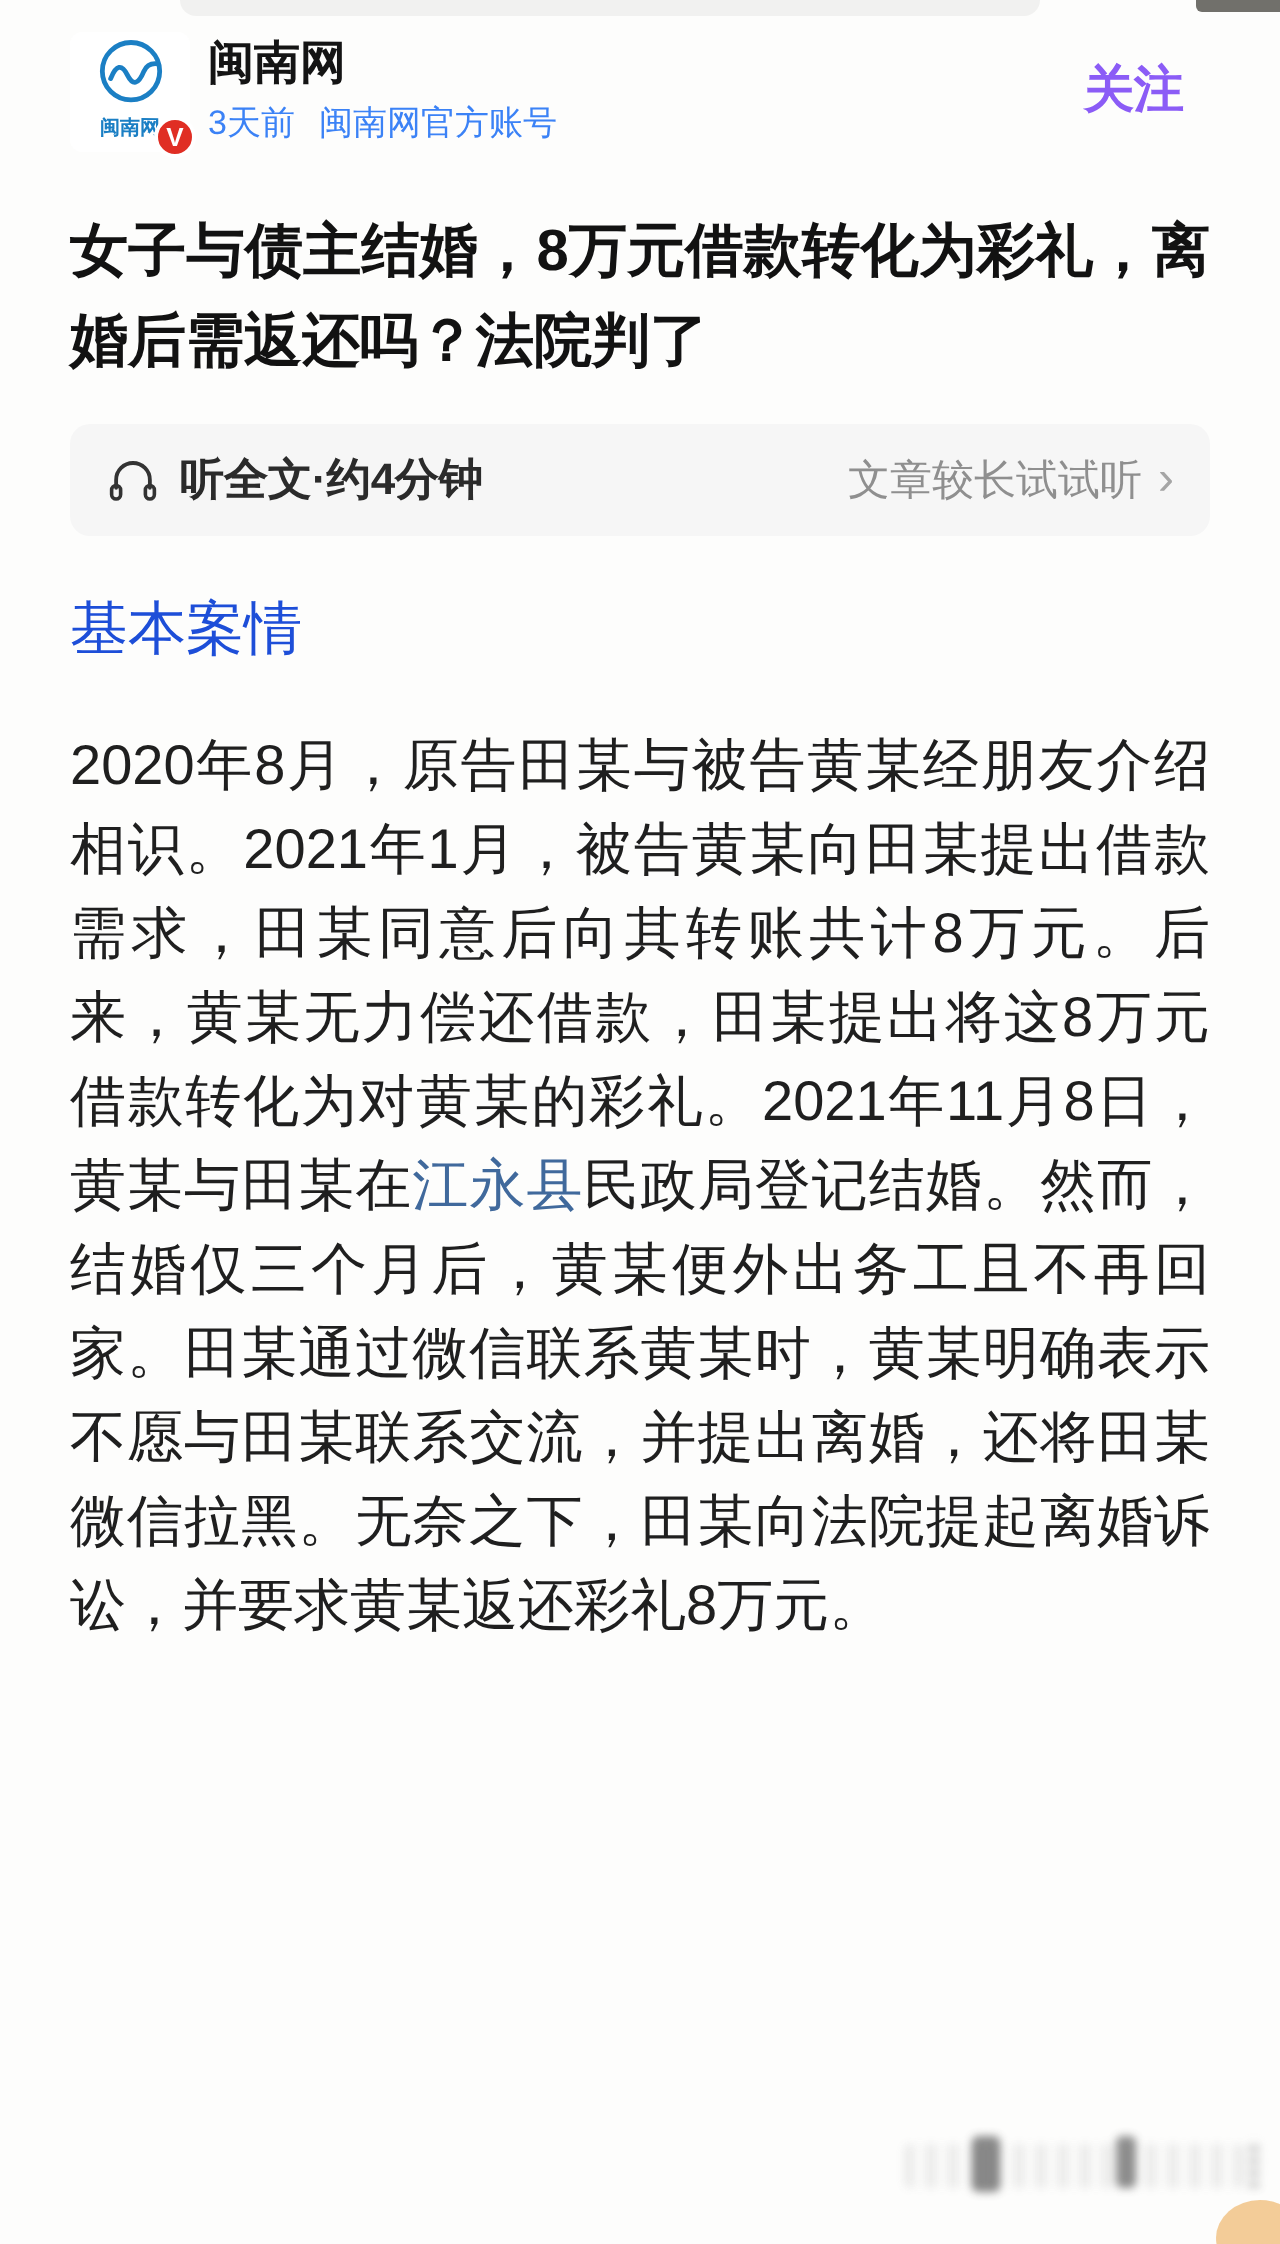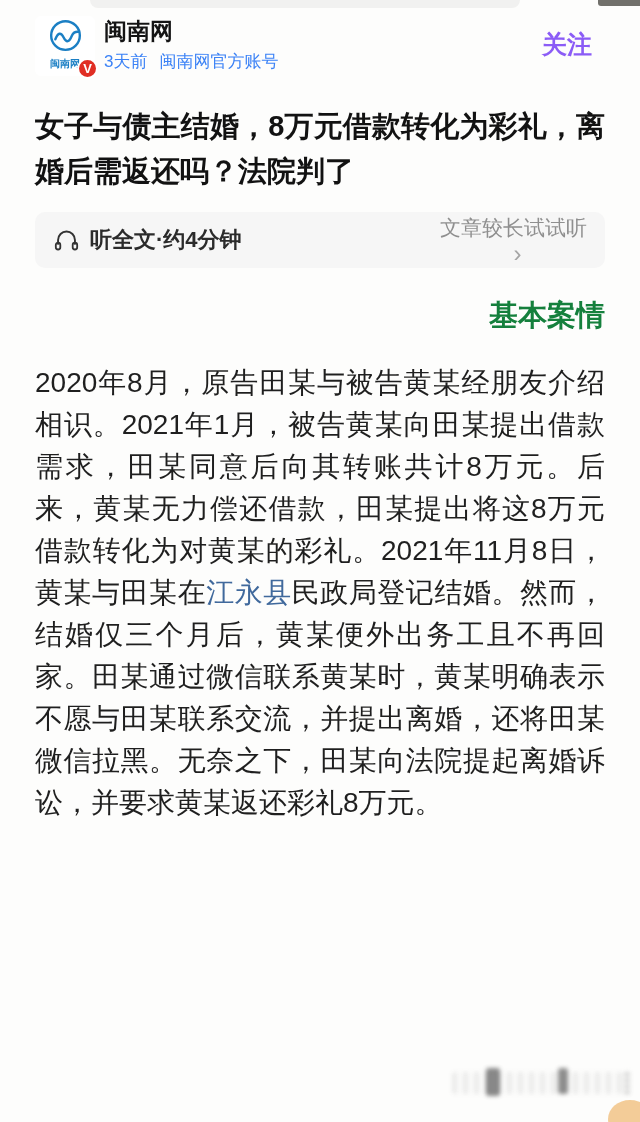--- a/index.html
+++ b/index.html
@@ -39,30 +39,30 @@
   
   .title { margin-top:27px; font-size:29px; line-height:45px; font-weight:700;
     color:#121212; text-align:justify; }
 
   
   .listen-bar { margin-top:18px; height:56px; background:#f6f6f6; border-radius:10px;
     display:flex; align-items:center; padding:0 18px; cursor:pointer;text-align:right; }
   .hp-icon { display:flex; align-items:center; margin-right:10px; }
   .listen-label { font-size:22px; font-weight:600; color:#2b2b2b; }
   .listen-hint { margin-left:auto; display:flex; align-items:center;
-    font-size:21px; color:#8f8f8f;flex-direction:column; }
+    font-size:21px; color:#8f8f8f; }
   .chevron { margin-left:8px; font-size:24px; color:#a5a5a5; line-height:1; }
 
   
   .body-text { margin-top:26px; }
   .body-text p { font-size:28px; line-height:42px; color:#1f1f1f;
     text-align:justify; word-break:normal; overflow-wrap:anywhere; }
   .inline-link { color:var(--link,#40699c); }
-  .section-heading { margin:26px 0 26px 0; text-align:right; font-size:29px;
-    font-weight:700; color:#15803d; line-height:42px; }
+  .section-heading { margin:26px 0 26px 0; text-align:left; font-size:29px;
+    font-weight:400; color:#1d4ed8; line-height:42px; }
 
   
   .watermark { position:absolute; left:452px; top:1068px; width:170px; height:30px;
     filter:blur(2px); opacity:.8; pointer-events:none; }
   .wm-band { position:absolute; inset:4px 0 4px 0; border-radius:3px;
     background:repeating-linear-gradient(90deg, rgba(150,150,150,.22) 0 5px,
       rgba(220,220,220,.10) 5px 11px); }
   .wm-blob1 { position:absolute; left:34px; top:0; width:14px; height:28px;
     background:#3c3c3c; border-radius:3px; opacity:.75; }
   .wm-blob2 { position:absolute; left:106px; top:0; width:10px; height:26px;

